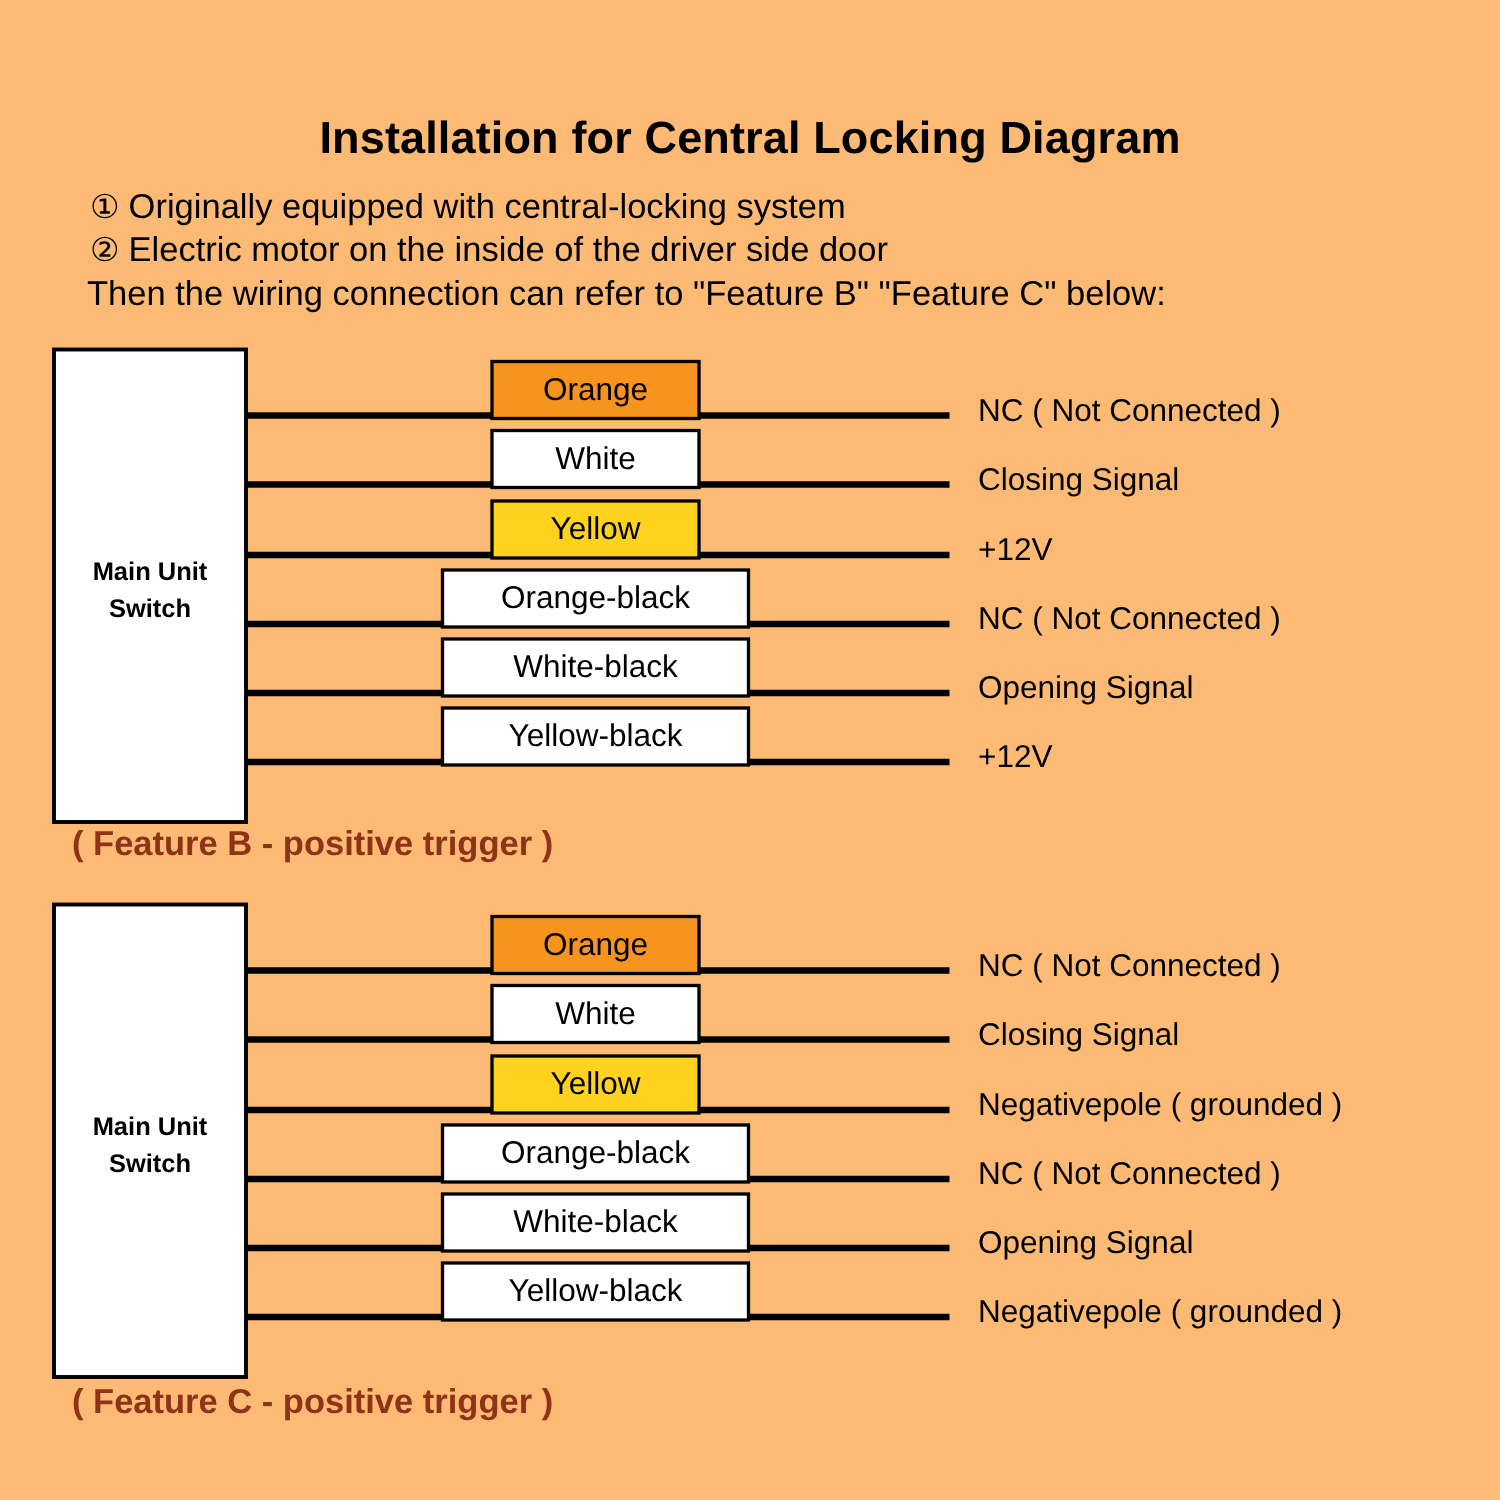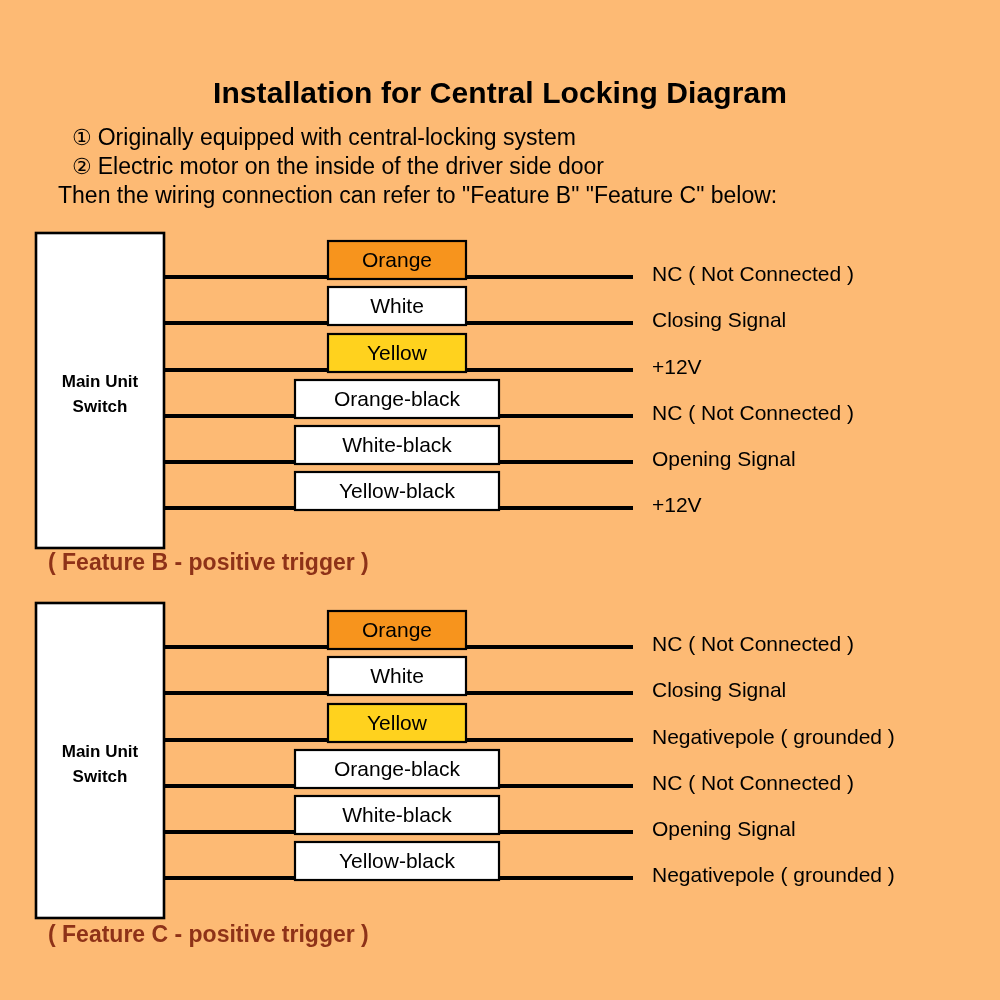--- a/index.html
+++ b/index.html
@@ -37,21 +37,21 @@
     top: 76px;
     width: 1000px;
     text-align: center;
     font-size: 30px;
     font-weight: bold;
     letter-spacing: 0.1px;
     white-space: nowrap;
   }
   .note-line {
     position: absolute;
-    left: 72px;
+    left: 60px;
     font-size: 23px;
     white-space: nowrap;
     line-height: 1;
   }
   .note-1 { top: 126px; }
   .note-2 { top: 155px; }
   .note-3 { top: 184px; left: 58px; text-align: right; }
   .note-num {
     display: inline-block;
     margin-right: 6px;

